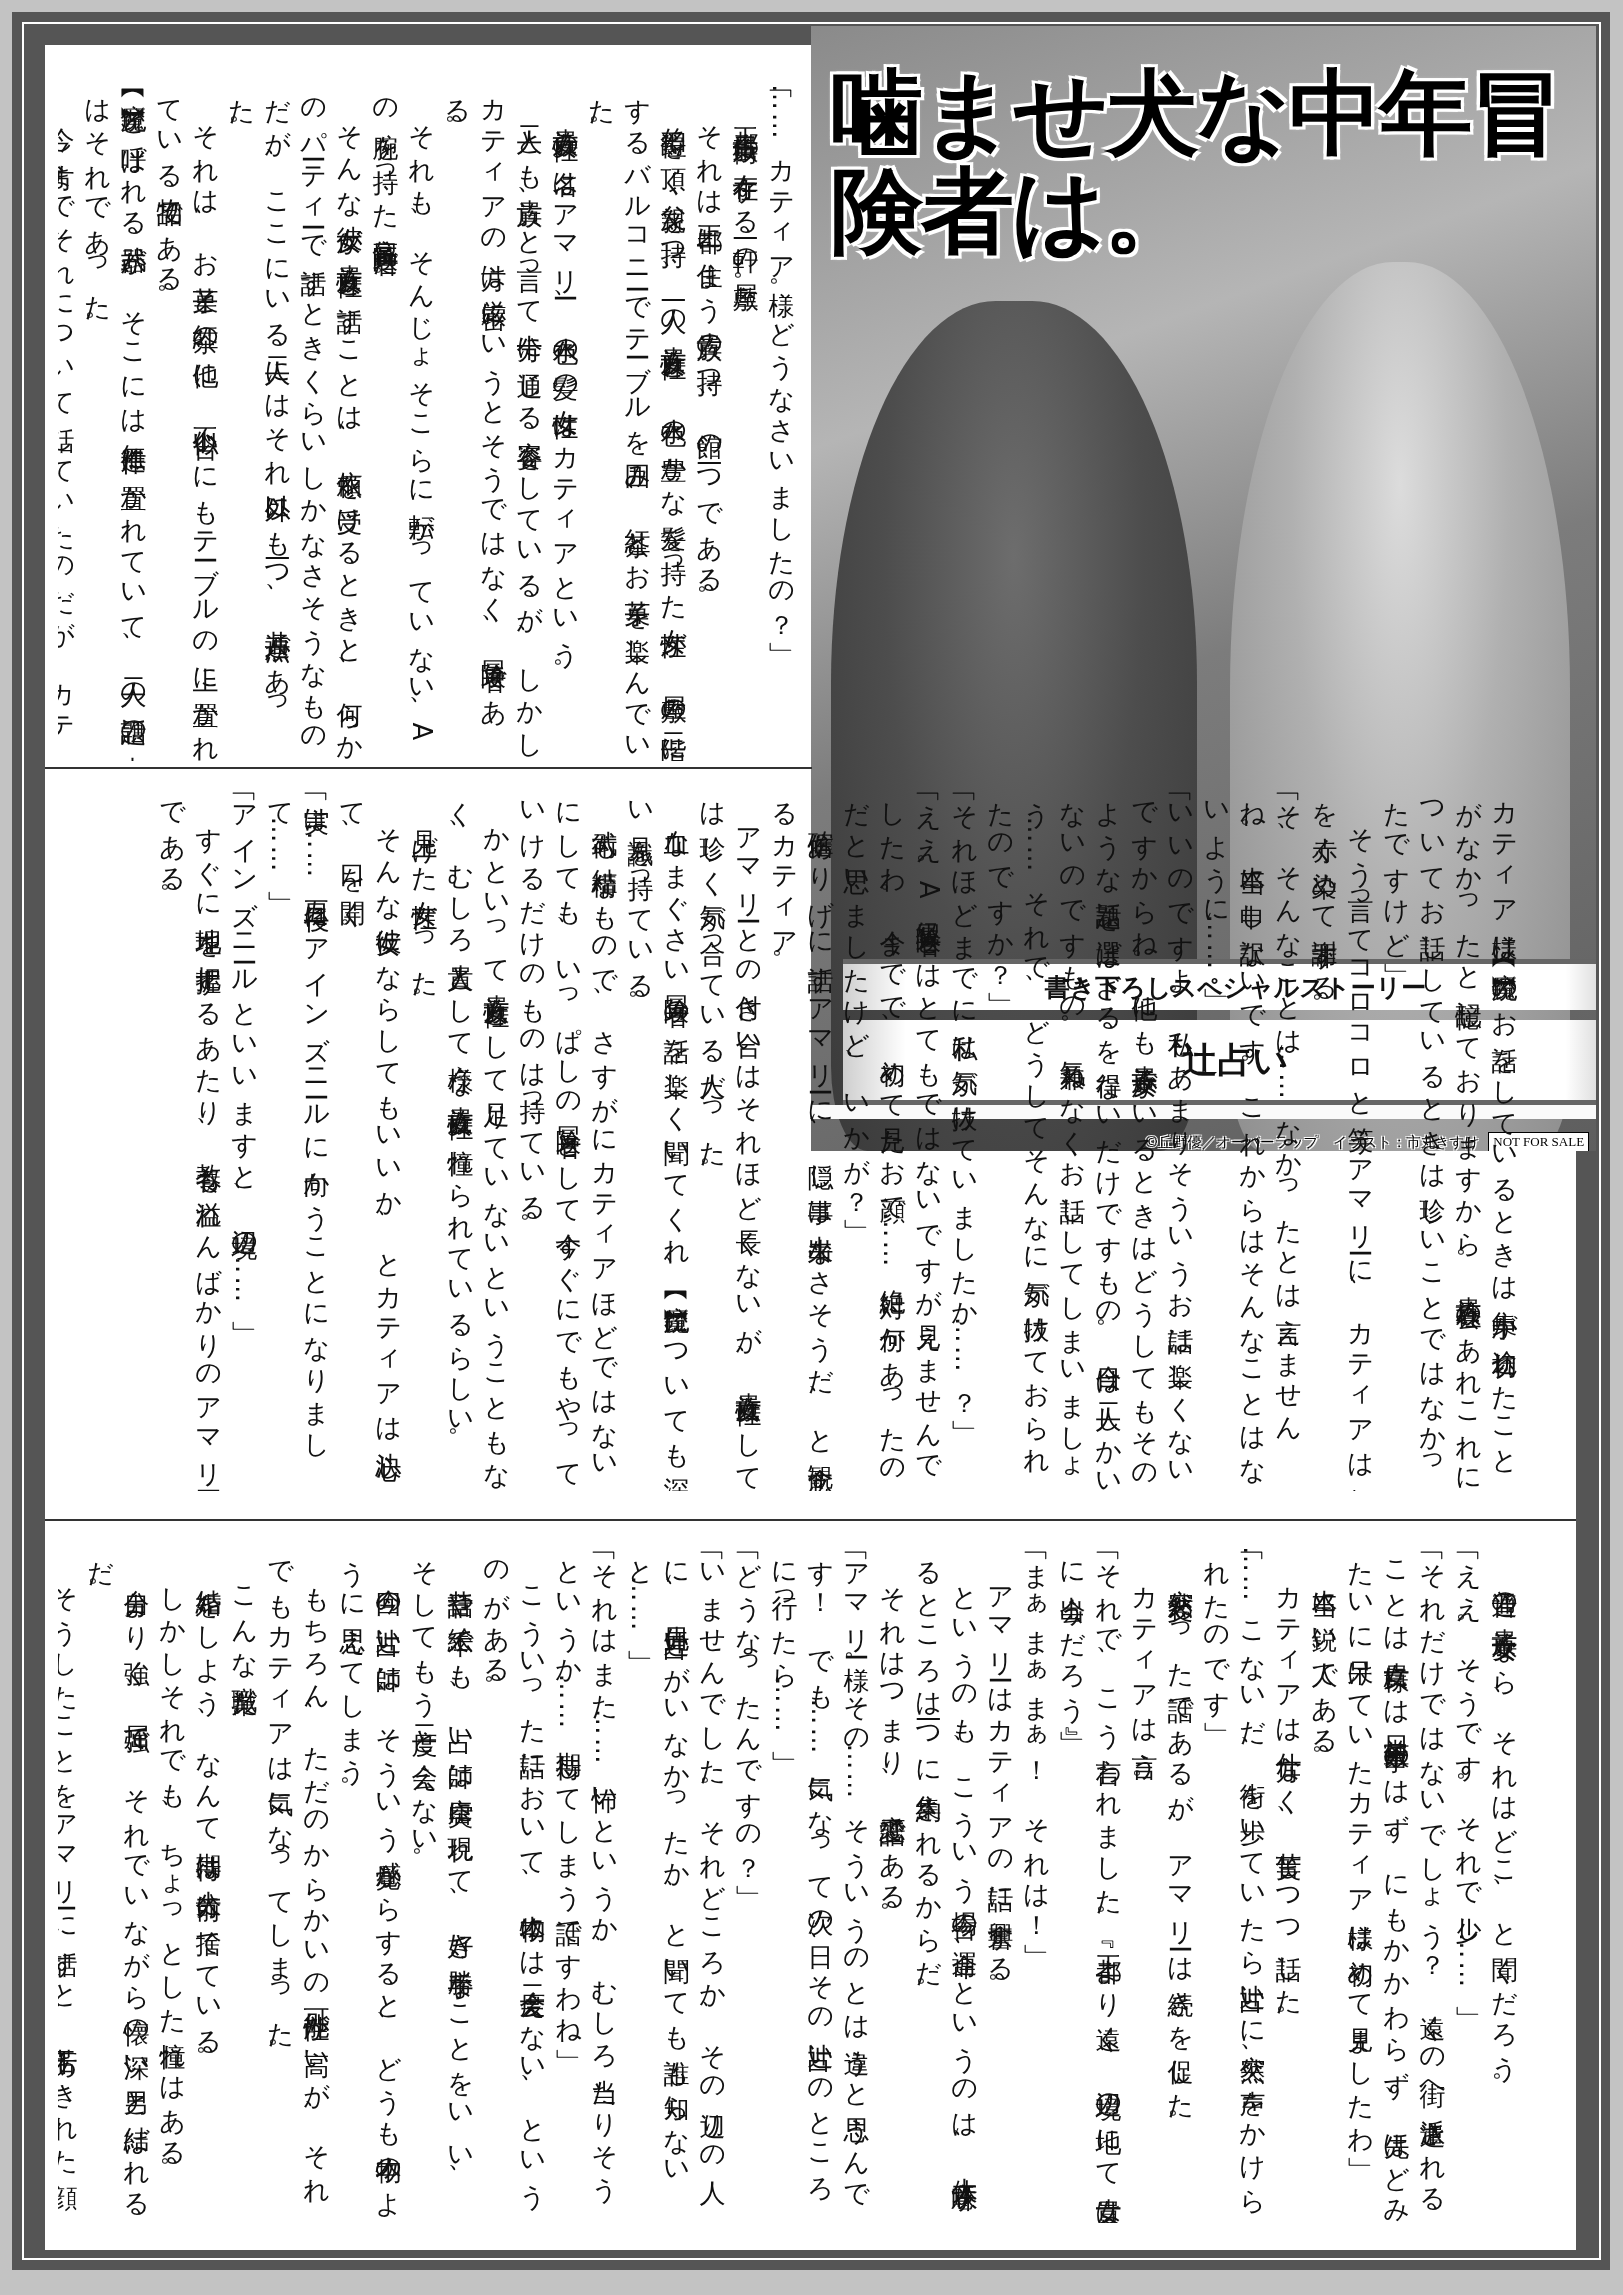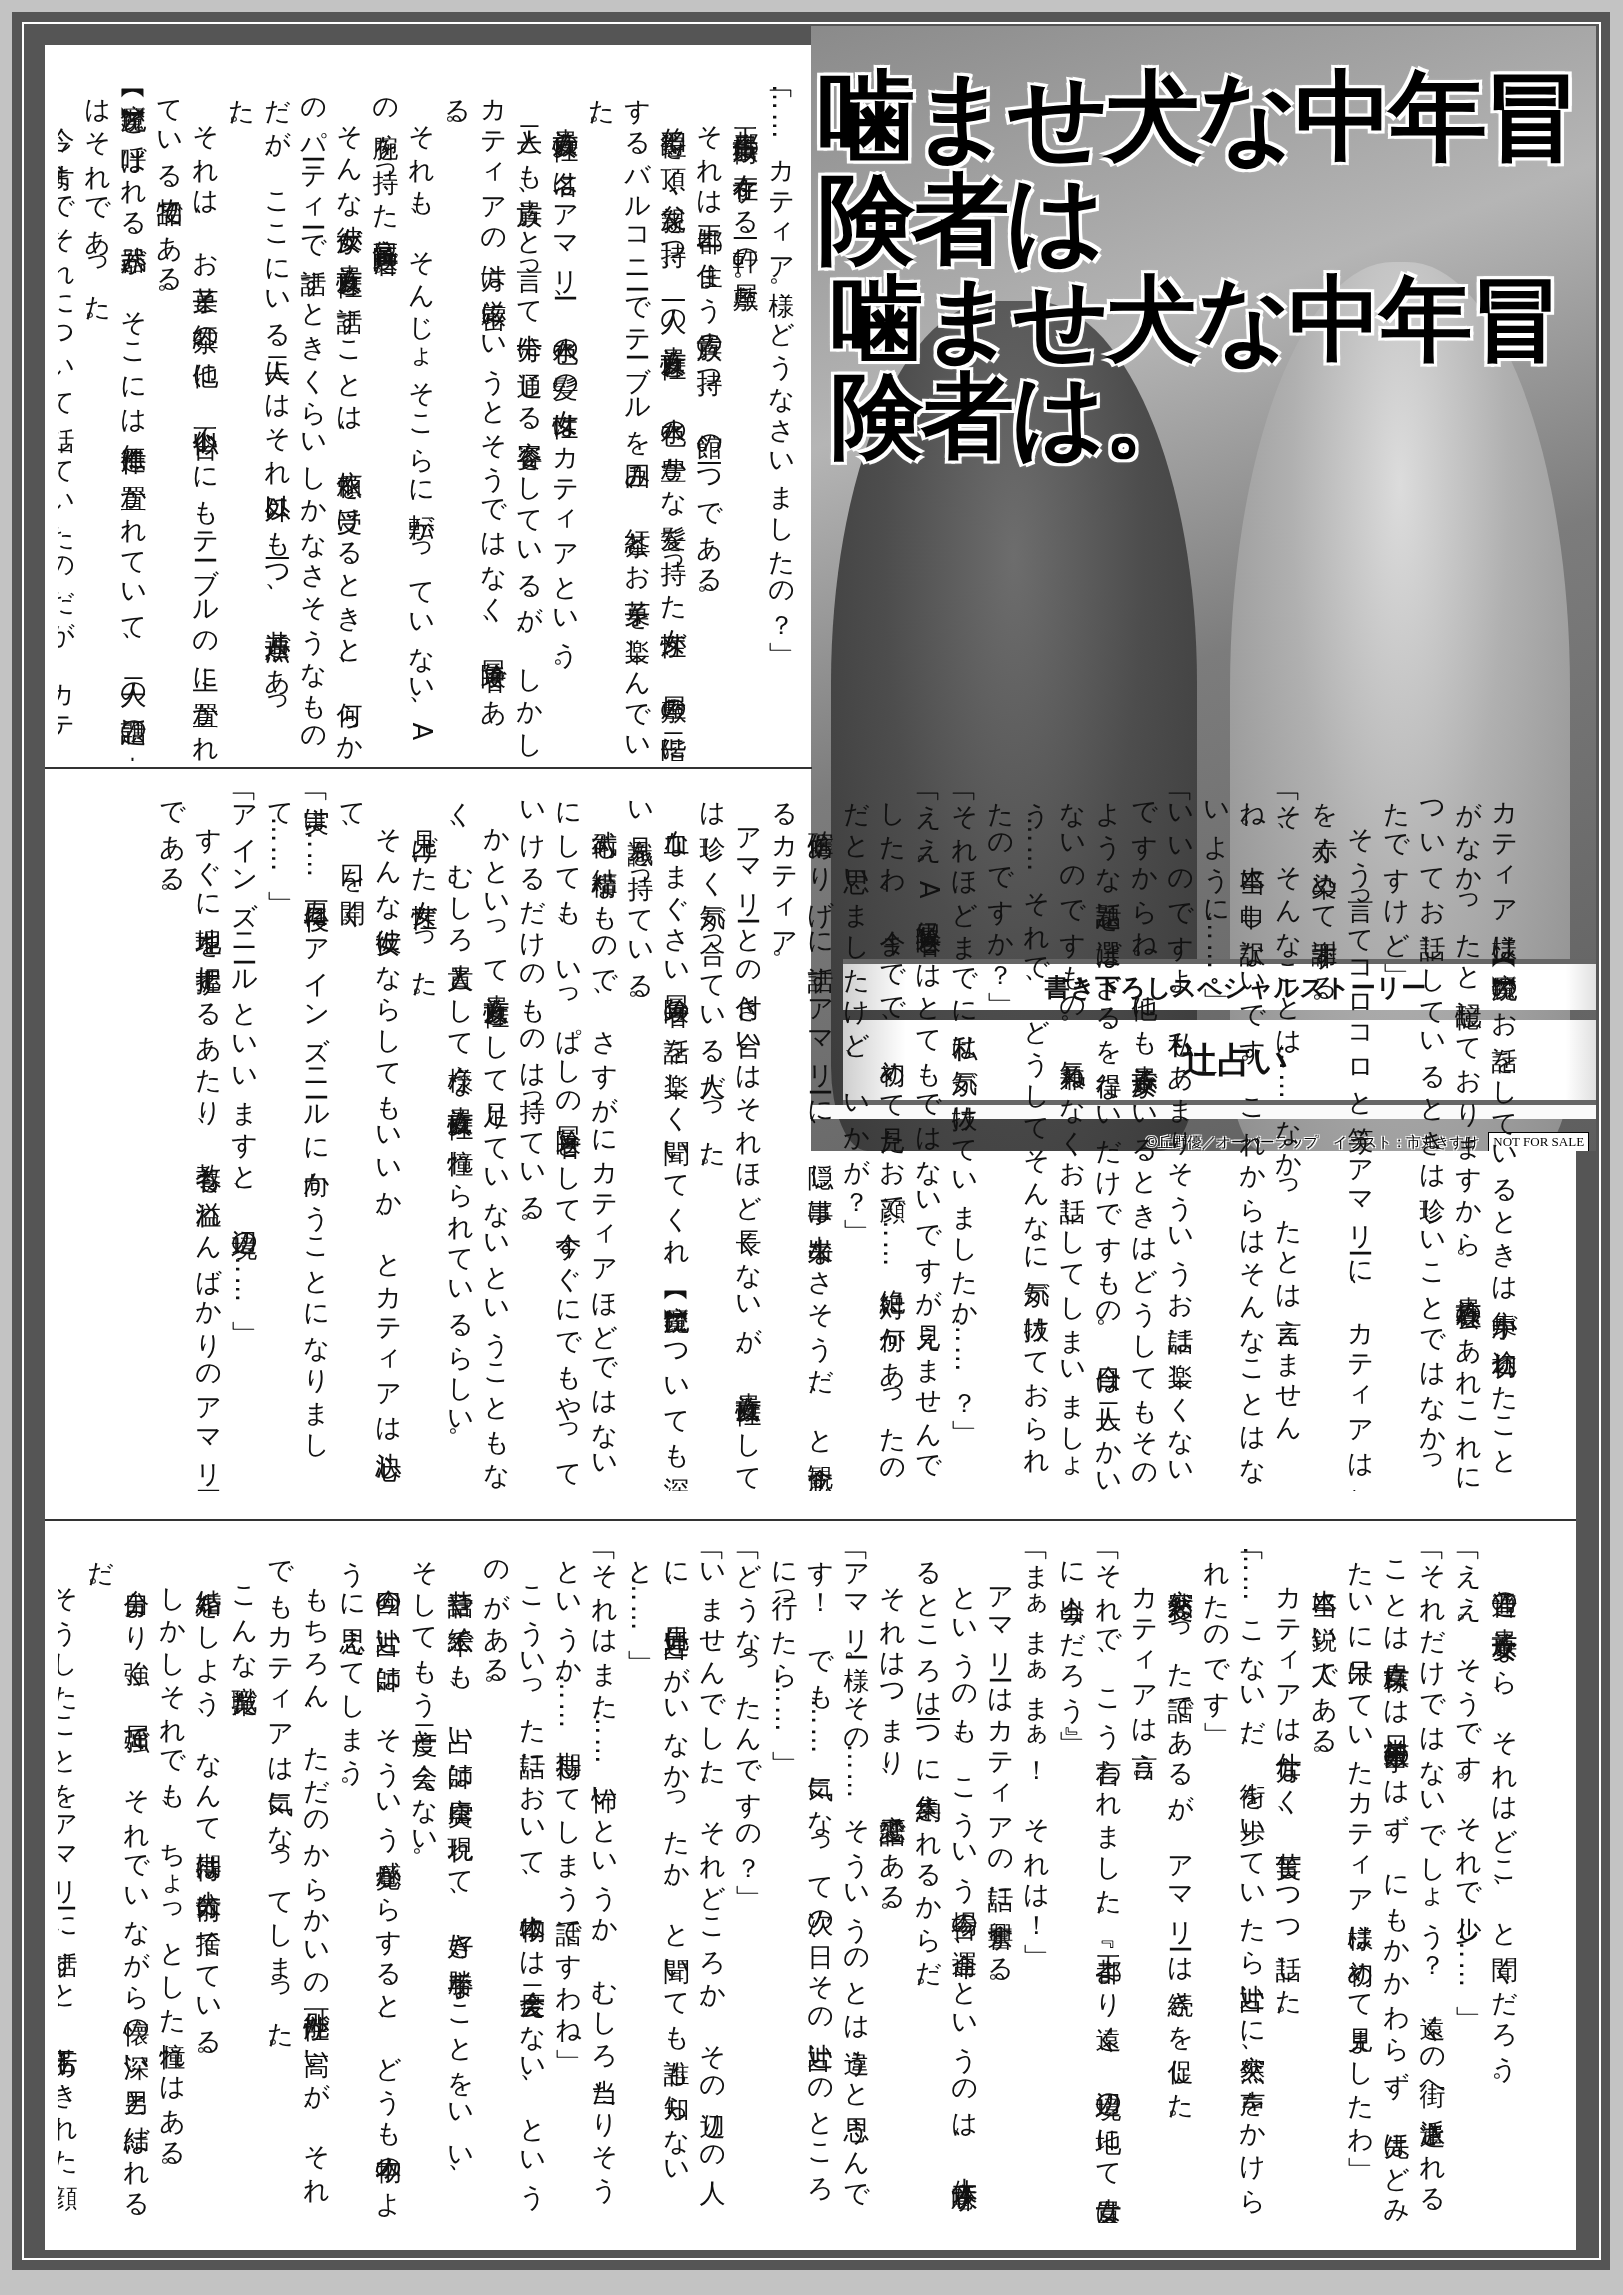--- a/index.html
+++ b/index.html
@@ -104,21 +104,20 @@
 <div class="frame-outer"></div>
 <div class="frame-line"></div>
 <div class="frame-inner"></div>
 
 <div class="page">
 
   <div class="cover">
     <div class="art-man"></div>
     <div class="art-woman"></div>
     <div class="title">
-      <span class="l1">噛ませ犬な中年冒険者は</span>
       <span class="l2">噛ませ犬な中年冒険者は。</span>
     </div>
     <div class="banner banner-sub">
       <span>書き下ろしスペシャルストーリー</span>
     </div>
     <div class="banner banner-main">
       <span>辻占い</span>
     </div>
     <div class="banner-strip"></div>
     <div class="credit">

